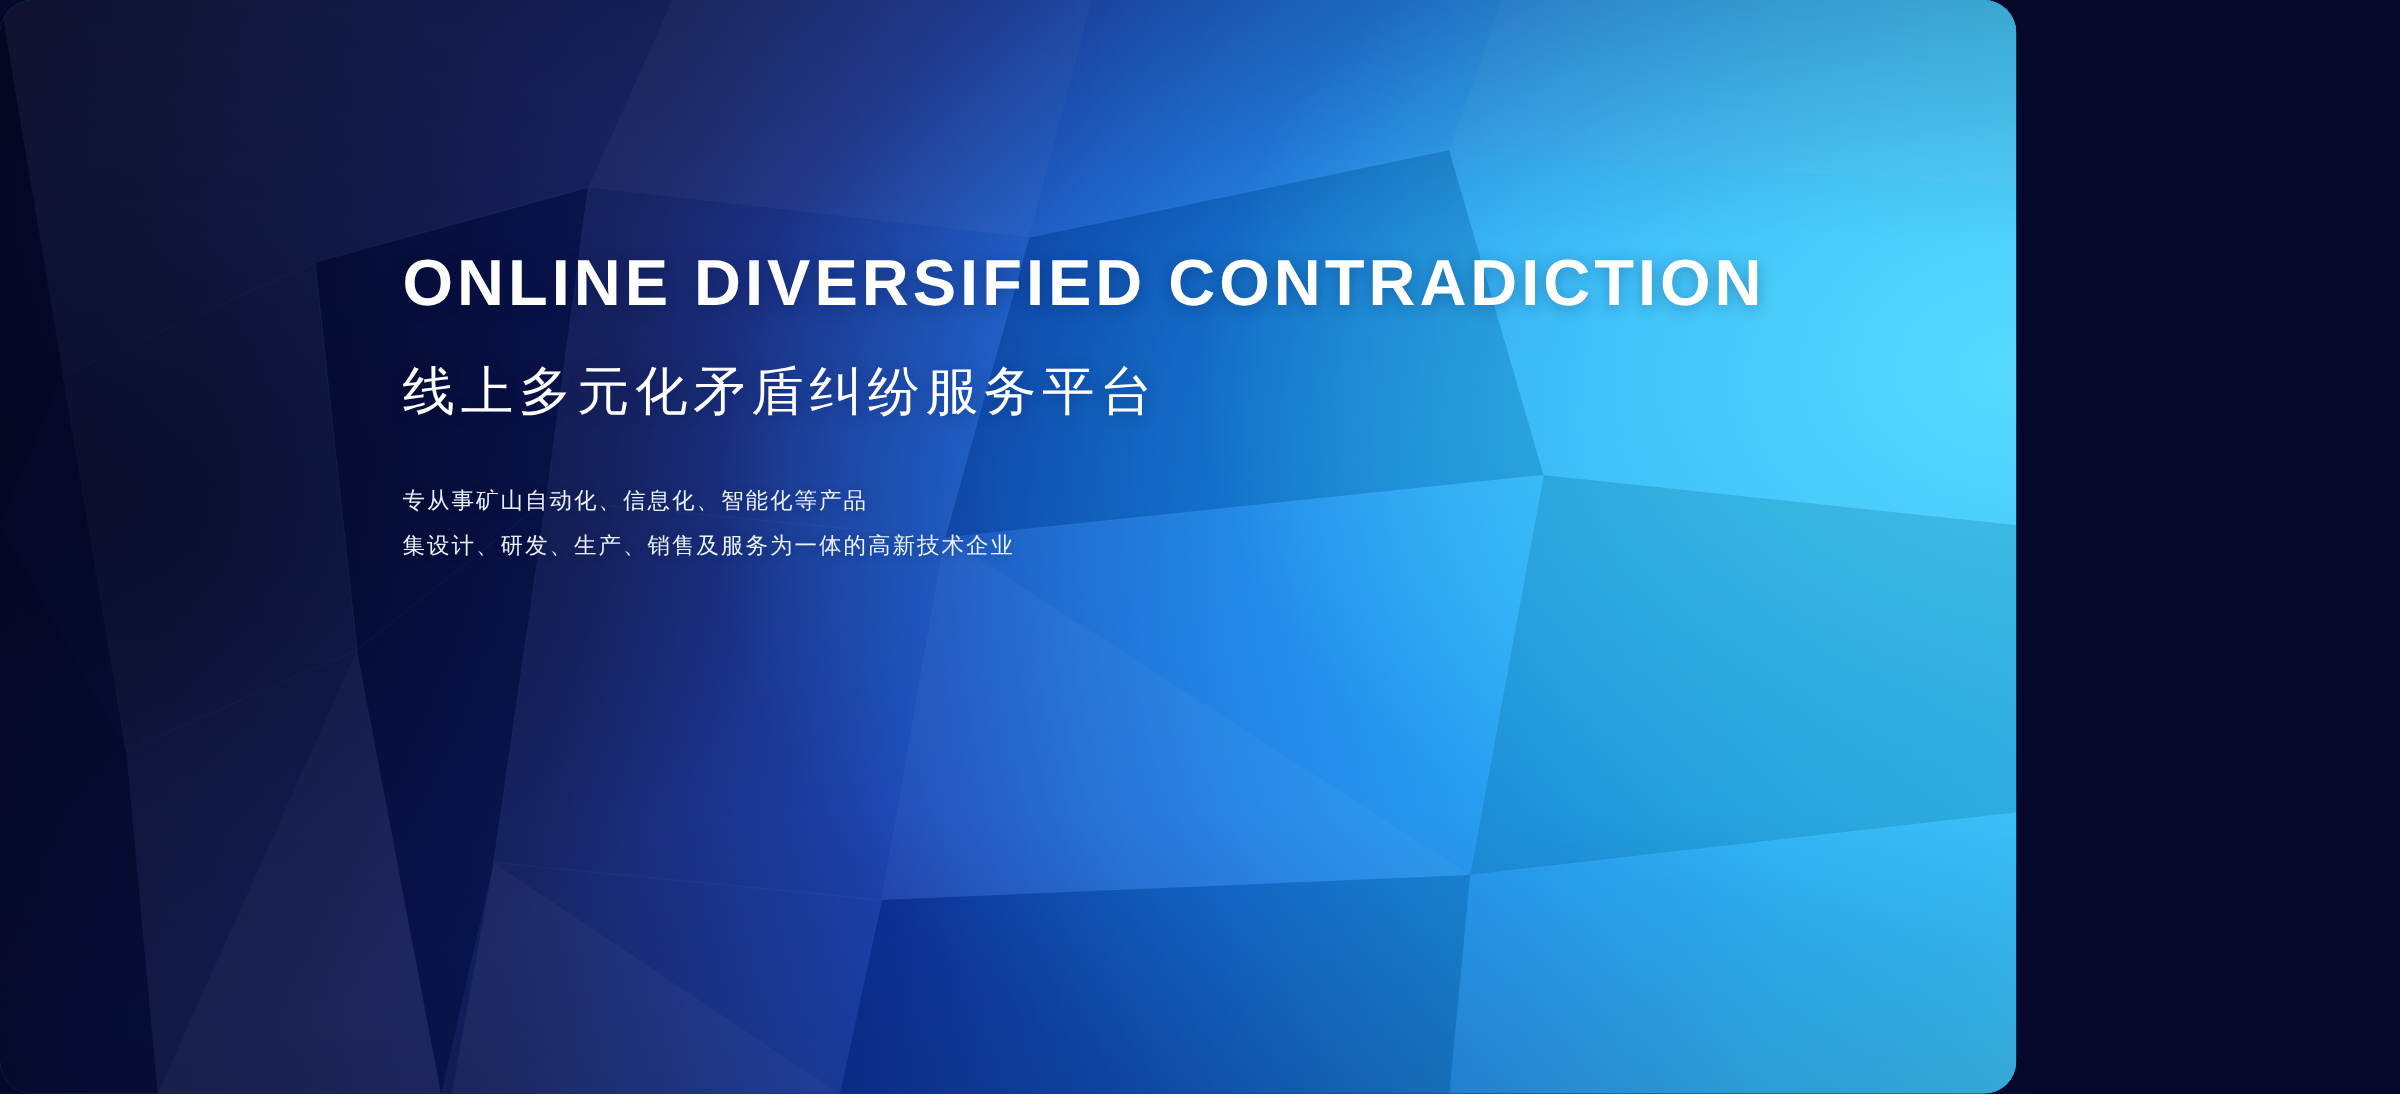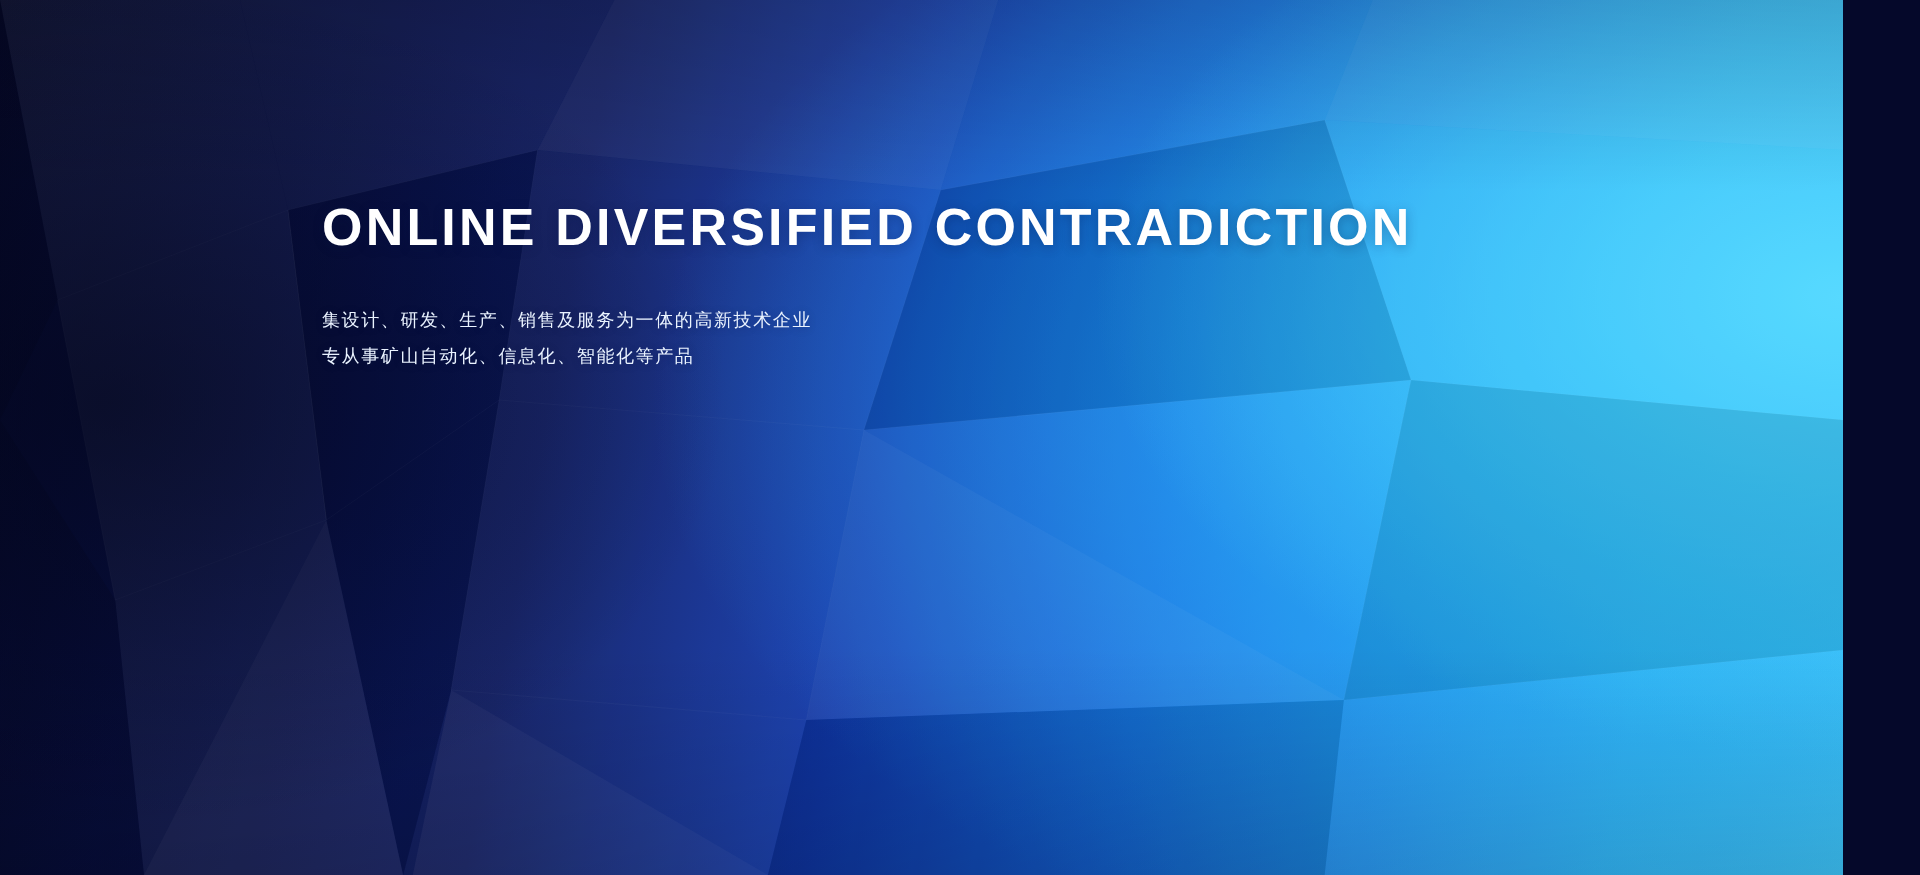--- a/index.html
+++ b/index.html
@@ -7,24 +7,25 @@
     margin: 0;
     padding: 0;
     background: #05082a;
   }
   body {
     font-family: "Liberation Sans", "DejaVu Sans", sans-serif;
   }
 
   .banner {
     position: relative;
-    width: 1843px;
+    width: 1613px;
     height: 875px;
     overflow: hidden;
     background: #0369a1;
+    border-radius: 26px;
   }
 
   
   .bg-base {
     position: absolute;
     inset: 0;
     background:
       radial-gradient(ellipse 70% 90% at 100% 34%, #4fd8ff 0%, rgba(79,216,255,0) 58%),
       radial-gradient(ellipse 85% 110% at 88% 45%, #19a8f5 0%, rgba(25,168,245,0) 62%),
       linear-gradient(100deg,
@@ -154,20 +155,21 @@
   </div>
 
   <div class="bg-vignette"></div>
 
   <div class="content">
 
     <h1 class="title-en">
       <span class="ln">ONLINE DIVERSIFIED CONTRADICTION</span>
     </h1>
 
+    <h2 class="title-cn">线上多元化矛盾纠纷服务平台</h2>
 
     <p class="desc">
+      <span class="ln">专从事矿山自动化、信息化、智能化等产品</span>
       <span class="ln">集设计、研发、生产、销售及服务为一体的高新技术企业</span>
-      <span class="ln">专从事矿山自动化、信息化、智能化等产品</span>
     </p>
 
   </div>
 </div>
 
 </body></html>

